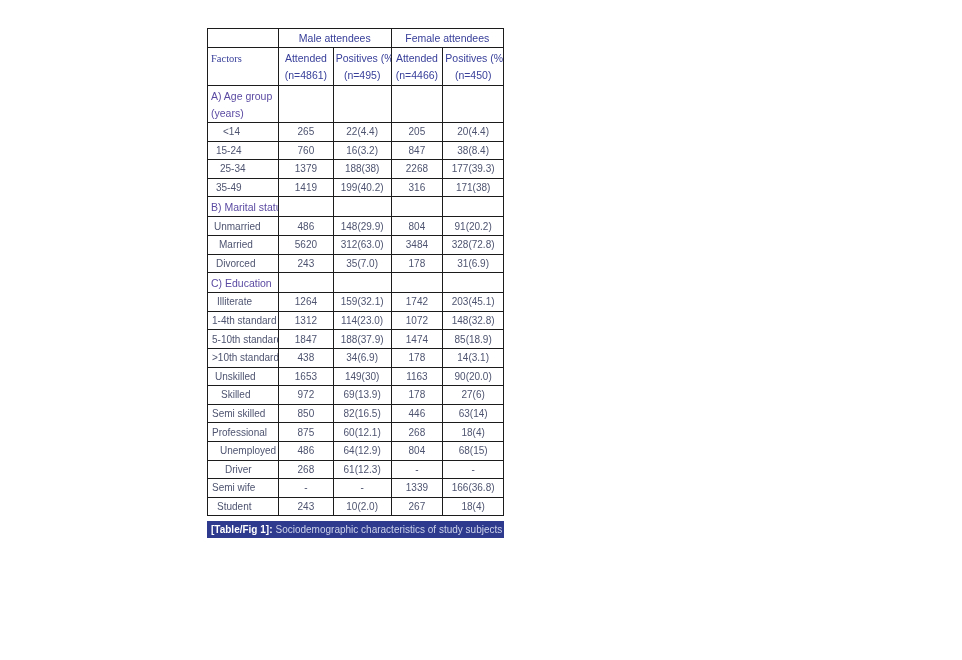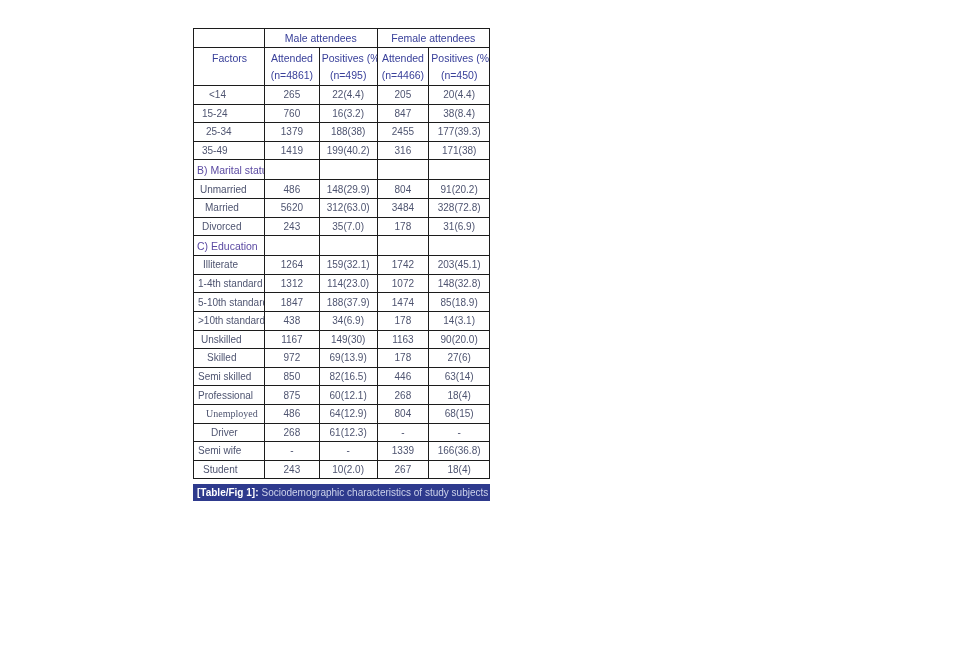--- a/index.html
+++ b/index.html
@@ -18,21 +18,21 @@
     background:#ffffff;
   }
   .canvas{
     position:relative;
     width:962px;height:660px;
     background:var(--page-bg);
     overflow:hidden;
   }
   .figure{
     position:absolute;
-    left:193px;top:28px;
+    left:207px;top:28px;
     width:253px;
   }
   table{
     width:297px;
     border-collapse:collapse;
     table-layout:fixed;
   }
   td{
     border:1px solid var(--border);
     padding:0 2px;
@@ -51,21 +51,21 @@
     vertical-align:middle;
   }
   td.colhead{
     text-align:center;
     color:var(--header-text);
     font-size:10.5px;
     vertical-align:top;
     padding-top:2px;
     line-height:17px;
   }
-  td.colhead.factors{text-align:center;padding-left:3px;}
+  td.colhead.factors{text-align:left;padding-left:3px;font-family:Liberation Serif, serif;}
   td.seccell{
     color:var(--section-text);
     font-size:10.5px;
     vertical-align:top;
     padding-top:2px;
     padding-left:3px;
     line-height:17px;
   }
   td.factor{
     color:var(--data-text);
@@ -128,39 +128,49 @@
               <div>Attended</div>
               <div>(n=4466)</div>
             </td>
             <td class="colhead">
               <div>Positives (%)</div>
               <div>(n=450)</div>
             </td>
           </tr>
         </thead>
       <tbody id="tbody">
+          <tr class="sec sec2">
+            <td class="seccell">
+              <div>A) Age group</div>
+              <div>(years)</div>
+            </td>
+            <td class="val"></td>
+            <td class="val"></td>
+            <td class="val"></td>
+            <td class="val"></td>
+          </tr>
           <tr class="r">
             <td class="factor" style="padding-left: 15px;">&lt;14</td>
             <td class="val">265</td>
             <td class="val">22(4.4)</td>
             <td class="val">205</td>
             <td class="val">20(4.4)</td>
           </tr>
           <tr class="r">
             <td class="factor" style="padding-left: 8px;">15-24</td>
             <td class="val">760</td>
             <td class="val">16(3.2)</td>
             <td class="val">847</td>
             <td class="val">38(8.4)</td>
           </tr>
           <tr class="r">
             <td class="factor" style="padding-left: 12px;">25-34</td>
             <td class="val">1379</td>
             <td class="val">188(38)</td>
-            <td class="val">2455</td>
+            <td class="val">2268</td>
             <td class="val">177(39.3)</td>
           </tr>
           <tr class="r">
             <td class="factor" style="padding-left: 8px;">35-49</td>
             <td class="val">1419</td>
             <td class="val">199(40.2)</td>
             <td class="val">316</td>
             <td class="val">171(38)</td>
           </tr>
           <tr class="sec">
@@ -225,21 +235,21 @@
           </tr>
           <tr class="r">
             <td class="factor" style="padding-left: 4px; border-radius: 6px;">&gt;10th standard</td>
             <td class="val">438</td>
             <td class="val">34(6.9)</td>
             <td class="val">178</td>
             <td class="val">14(3.1)</td>
           </tr>
           <tr class="r">
             <td class="factor" style="padding-left: 7px;">Unskilled</td>
-            <td class="val">1167</td>
+            <td class="val">1653</td>
             <td class="val">149(30)</td>
             <td class="val">1163</td>
             <td class="val">90(20.0)</td>
           </tr>
           <tr class="r">
             <td class="factor" style="padding-left: 13px;">Skilled</td>
             <td class="val">972</td>
             <td class="val">69(13.9)</td>
             <td class="val">178</td>
             <td class="val">27(6)</td>
@@ -252,21 +262,21 @@
             <td class="val">63(14)</td>
           </tr>
           <tr class="r">
             <td class="factor" style="padding-left: 4px;">Professional</td>
             <td class="val">875</td>
             <td class="val">60(12.1)</td>
             <td class="val">268</td>
             <td class="val">18(4)</td>
           </tr>
           <tr class="r">
-            <td class="factor" style="padding-left: 12px; font-family: Liberation Serif, serif;">Unemployed</td>
+            <td class="factor" style="padding-left: 12px;">Unemployed</td>
             <td class="val">486</td>
             <td class="val">64(12.9)</td>
             <td class="val">804</td>
             <td class="val">68(15)</td>
           </tr>
           <tr class="r">
             <td class="factor" style="padding-left: 17px;">Driver</td>
             <td class="val">268</td>
             <td class="val">61(12.3)</td>
             <td class="val">-</td>

